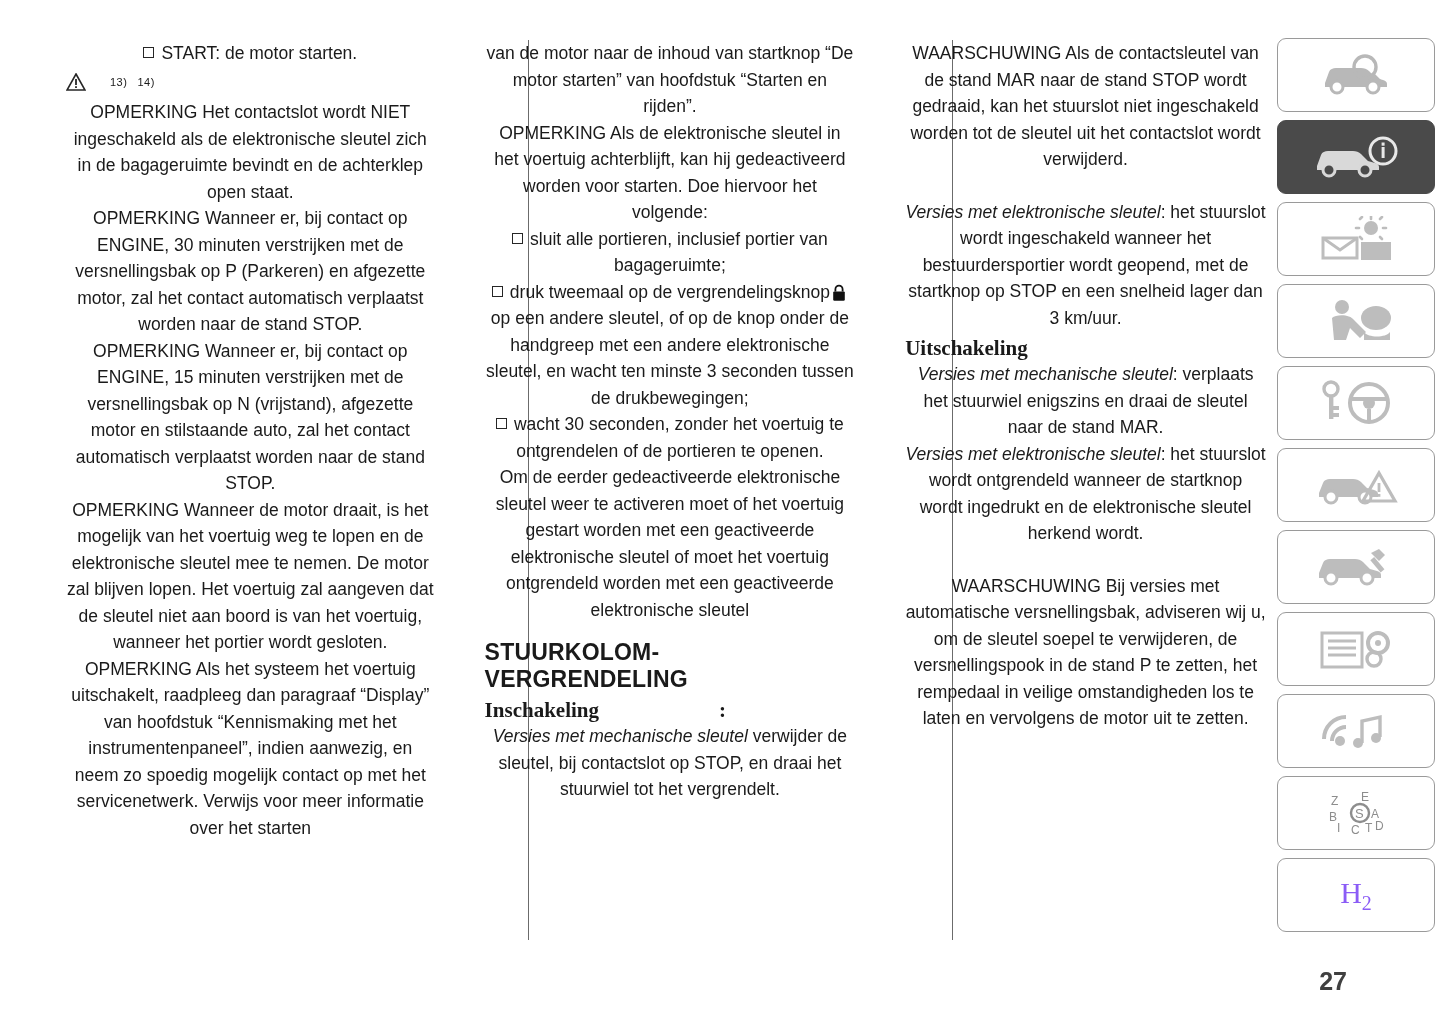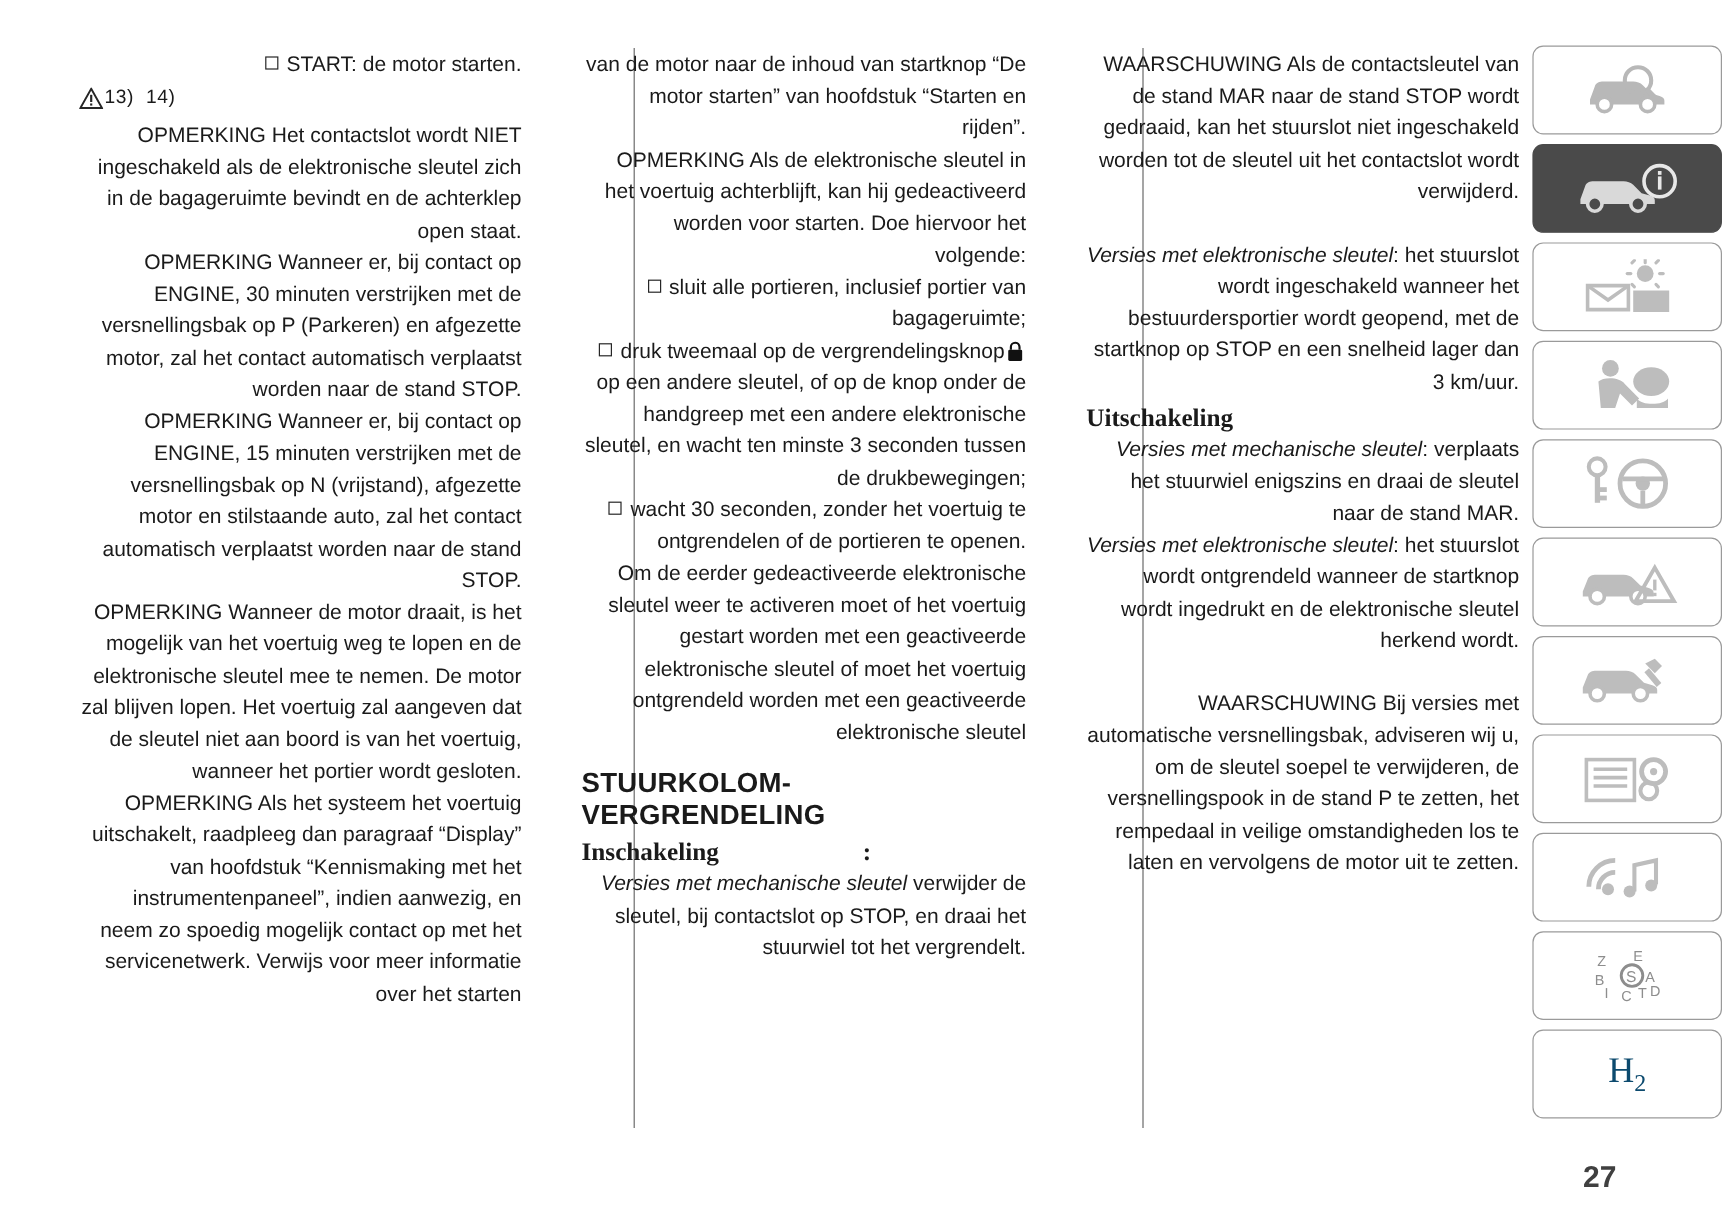--- a/index.html
+++ b/index.html
@@ -43,21 +43,21 @@
     position: absolute;
     top: 0;
     width: 1px;
     background: #6b6b6b;
     height: 900px;
   }
   .rule.r1 { left: 462px; }
   .rule.r2 { left: 886px; }
   p {
     margin: 0 0 0 0;
-    text-align: right;
+    text-align: center;
   }
   .para { margin-bottom: 0px; }
   .bulletline {
     position: relative;
     padding-left: 0;
   }
   .sq {
     display: inline-block;
     width: 9px;
     height: 9px;
@@ -70,23 +70,23 @@
   .sq::after {
     content: "";
     position: absolute;
     left: -1.6px; top: -1.6px;
     width: 9px; height: 4px;
     border-left: 1.6px solid transparent;
   }
   .warnline {
     display: flex;
     align-items: center;
-    gap: 1px;
+    gap: 24px;
     margin: 2px 0 4px 0;
-    font-size: 16px;
+    font-size: 11px;
   }
   .warn-tri {
     display: inline-block;
     width: 20px;
     height: 18px;
   }
   .refs { letter-spacing: 0.5px; }
   .refs span { margin-right: 10px; }
   h2.section {
     font-size: 23px;
@@ -131,21 +131,21 @@
     box-sizing: border-box;
   }
   .tab.active {
     background: #4a4a4a;
     border-color: #4a4a4a;
   }
   .tab svg { display: block; }
   .h2tab {
     font-size: 30px;
     font-weight: normal;
-    color: #0c4a6e;
+    color: #8b5cf6;
     font-family: "Liberation Serif", serif;
   }
   .h2tab sub { font-size: 20px; }
   .pagenum {
     position: absolute;
     right: 98px;
     bottom: 22px;
     font-size: 25px;
     font-weight: bold;
     color: #404040;

